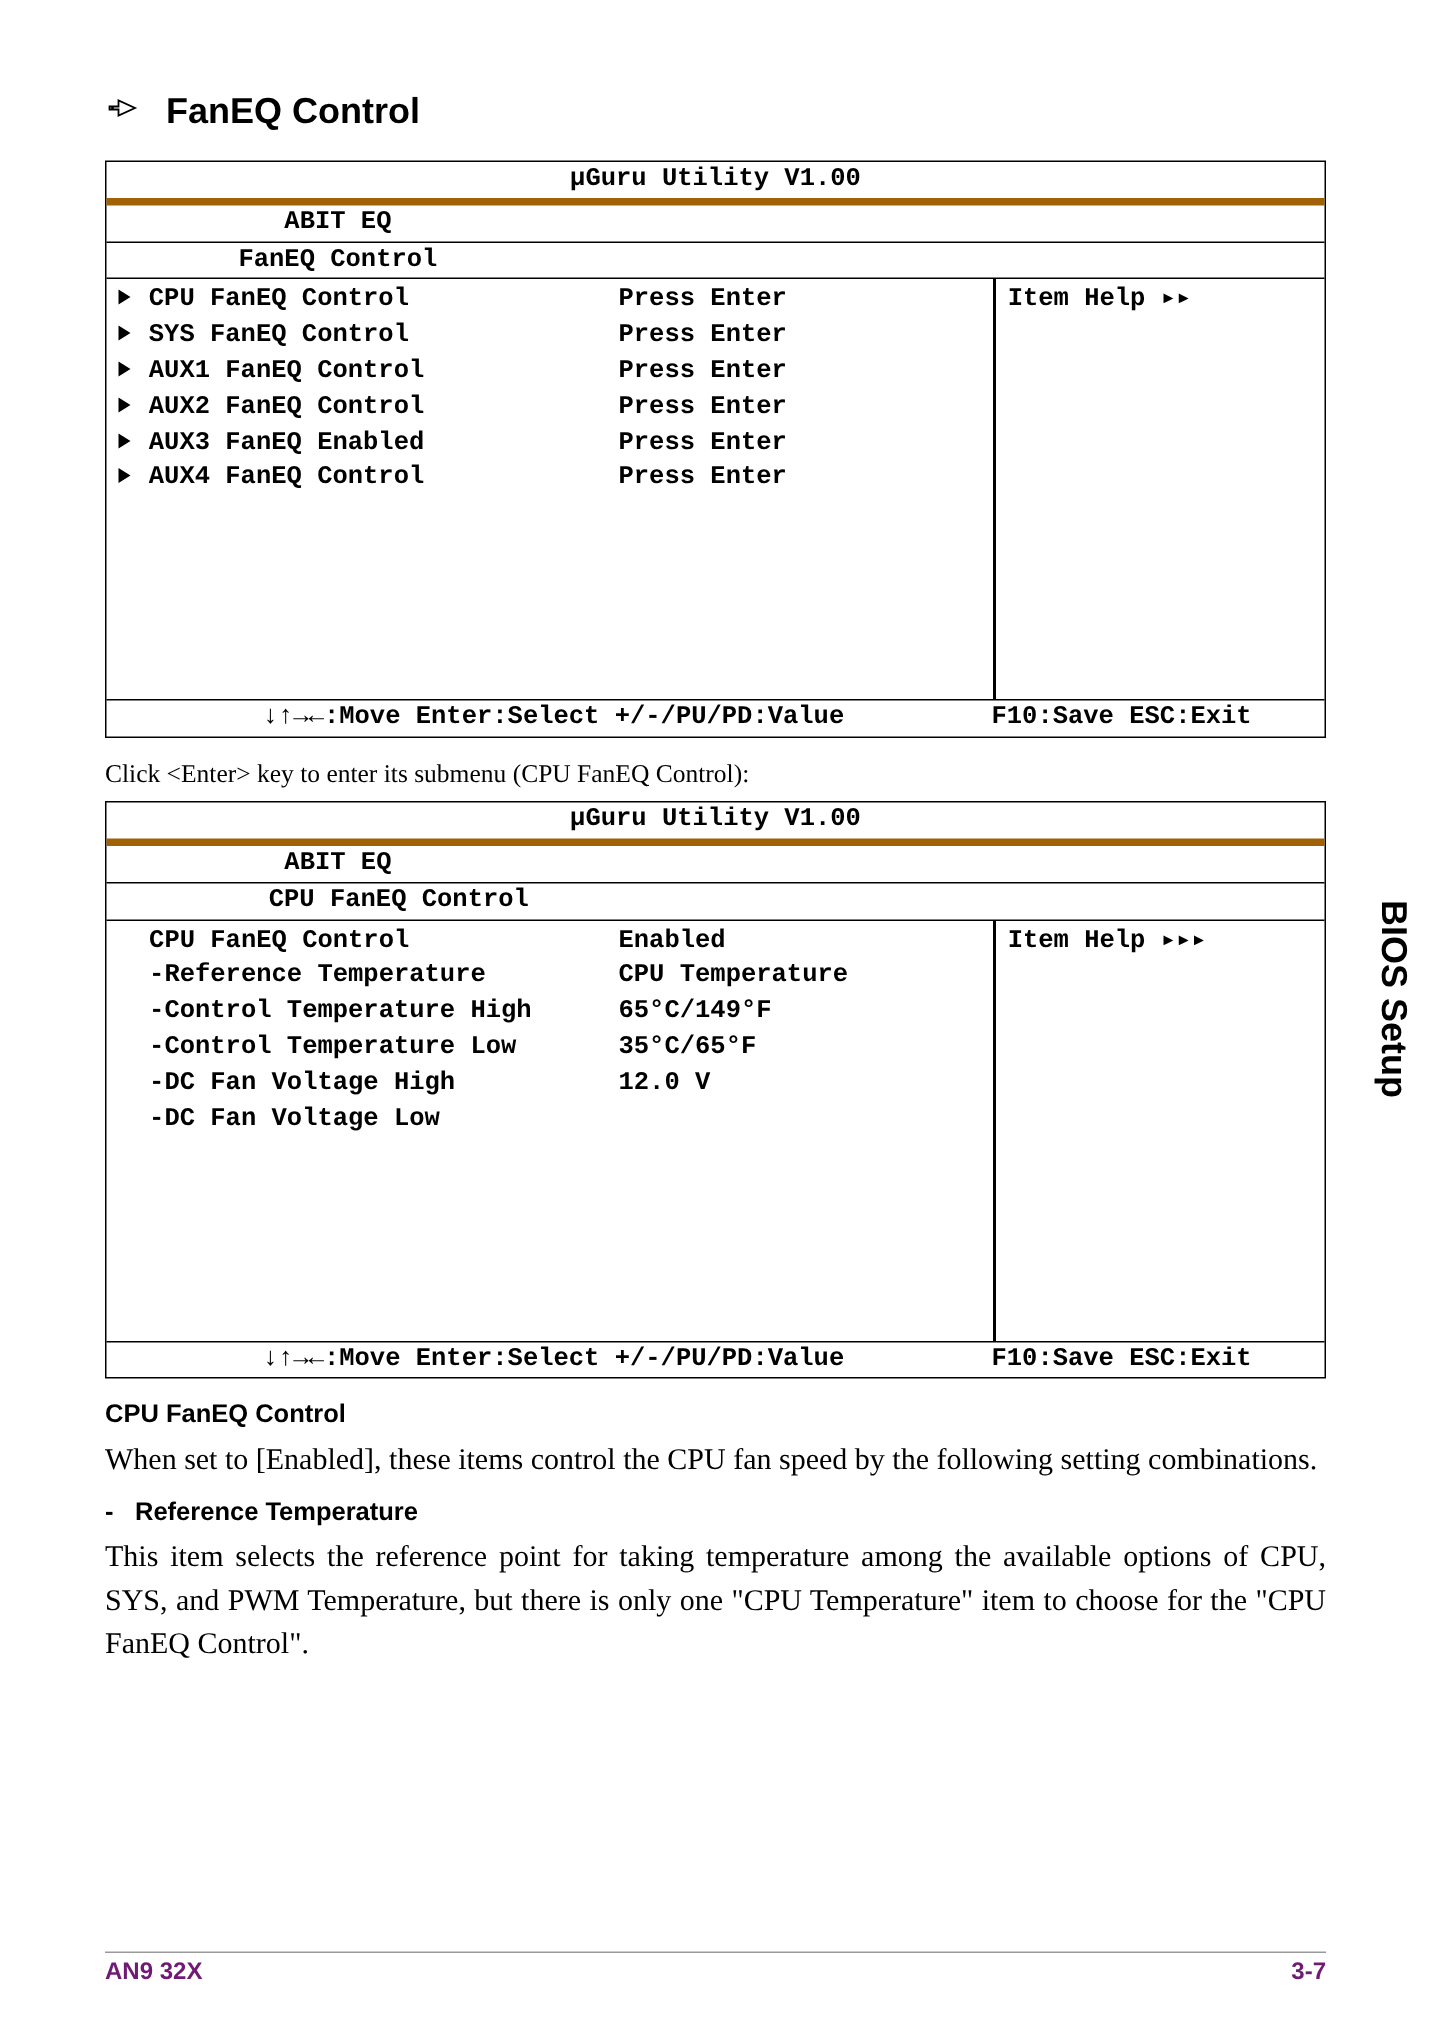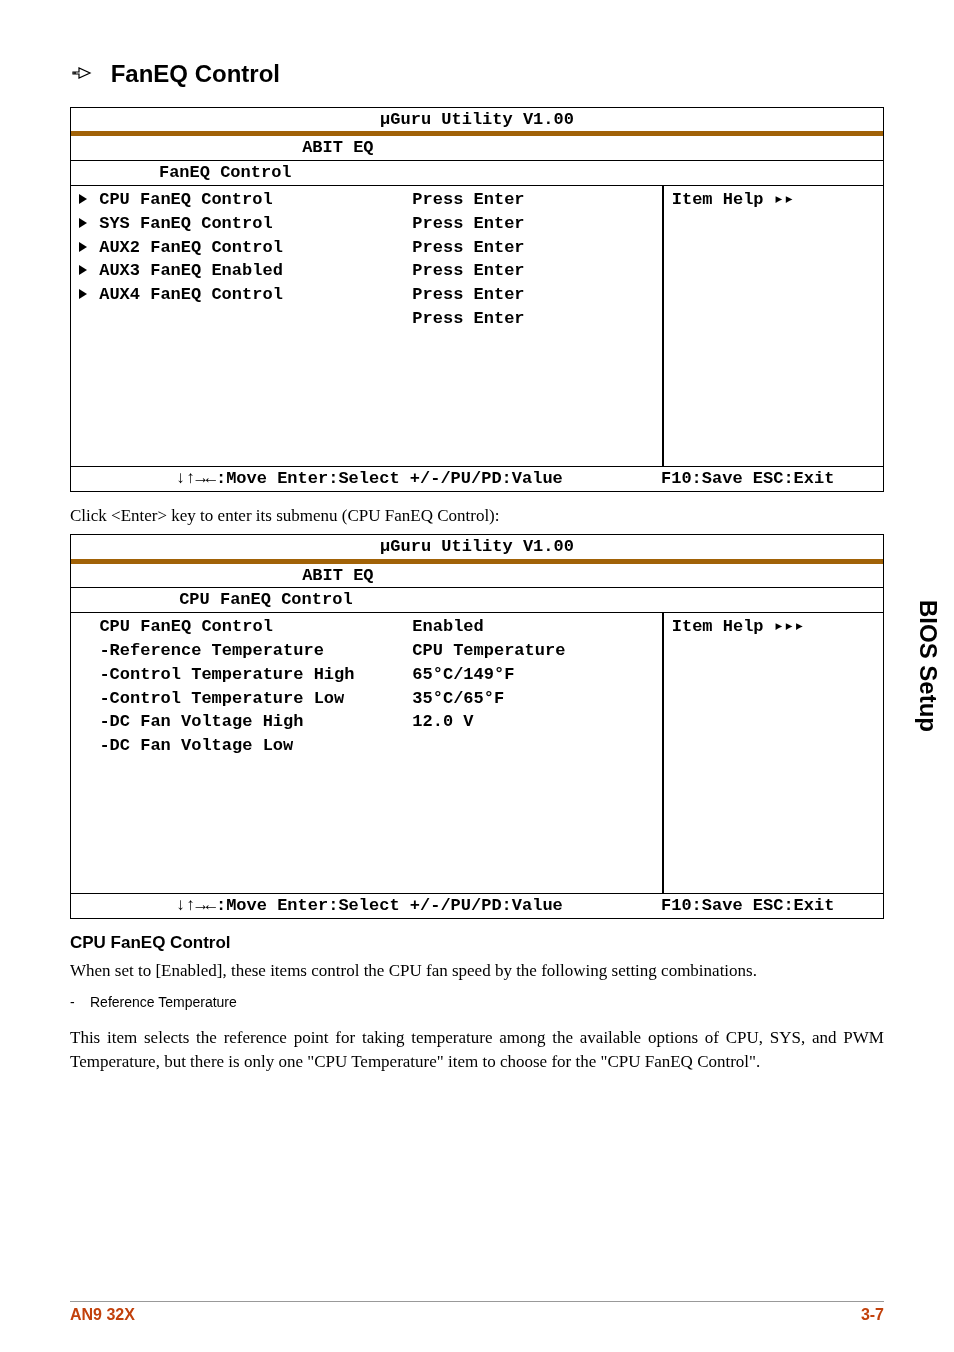--- a/index.html
+++ b/index.html
@@ -41,21 +41,21 @@
       text-align: center;
       border-bottom: 5px solid #a16207;
       padding: 0 6px;
     }
     .bios-abit {
       border-bottom: 1px solid #000;
       display: flex;
     }
     .bios-abit-left {
       width: 38%;
-      text-align: right;
+      text-align: center;
       padding: 0 6px;
     }
     .bios-subheader {
       border-bottom: 1px solid #000;
       display: flex;
     }
     .bios-sub-left {
       width: 38%;
       text-align: center;
       padding: 0 6px;
@@ -101,30 +101,30 @@
       margin: 14px 0 8px 0;
     }
     .h-bold {
       font-family: Verdana, Arial, sans-serif;
       font-weight: bold;
       font-size: 17px;
       margin: 10px 0 6px 0;
     }
     .body-text {
       font-family: Georgia, serif;
-      font-size: 17px;
+      font-size: 20px;
       line-height: 1.45;
       text-align: justify;
       margin-bottom: 10px;
     }
     .dash-heading {
       font-family: Verdana, Arial, sans-serif;
-      font-weight: normal;
-      font-size: 14px;
-      margin: 10px 0 16px 0;
+      font-weight: bold;
+      font-size: 17px;
+      margin: 10px 0 6px 0;
     }
     .dash-heading .dash {
       display: inline-block;
       width: 20px;
     }
     .side-tab {
       position: absolute;
       right: 12px;
       top: 600px;
       font-family: Verdana, Arial, sans-serif;
@@ -138,21 +138,21 @@
       bottom: 28px;
       left: 70px;
       right: 70px;
       border-top: 1px solid #999;
       padding-top: 4px;
       display: flex;
       justify-content: space-between;
       font-family: Verdana, Arial, sans-serif;
       font-weight: bold;
       font-size: 16px;
-      color: #c2410c;
+      color: #701a75;
     }
     .tri {
       display: inline-block;
       width: 0;
       height: 0;
       border-top: 5px solid transparent;
       border-bottom: 5px solid transparent;
       border-left: 8px solid #000;
       margin-right: 2px;
       vertical-align: 0px;
@@ -177,20 +177,21 @@
     <div class="bios-abit-left">ABIT EQ</div>
   </div>
   <div class="bios-subheader">
     <div class="bios-sub-left">FanEQ Control</div>
   </div>
   <div class="bios-body">
     <div class="bios-body-left">
       <div class="bios-body-left-names">
         <div class="bios-row"><span class="tri"></span> <span>CPU FanEQ Control</span></div>
         <div class="bios-row"><span class="tri"></span> <span>SYS FanEQ Control</span></div>
+        <div class="bios-row"><span class="tri"></span> <span>AUX1 FanEQ Control</span></div>
         <div class="bios-row"><span class="tri"></span> <span>AUX2 FanEQ Control</span></div>
         <div class="bios-row"><span class="tri"></span> <span>AUX3 FanEQ Enabled</span></div>
         <div class="bios-row"><span class="tri"></span> <span>AUX4 FanEQ Control</span></div>
       </div>
       <div class="bios-body-left-vals">
         <div class="bios-row">Press Enter</div>
         <div class="bios-row">Press Enter</div>
         <div class="bios-row">Press Enter</div>
         <div class="bios-row">Press Enter</div>
         <div class="bios-row">Press Enter</div>

